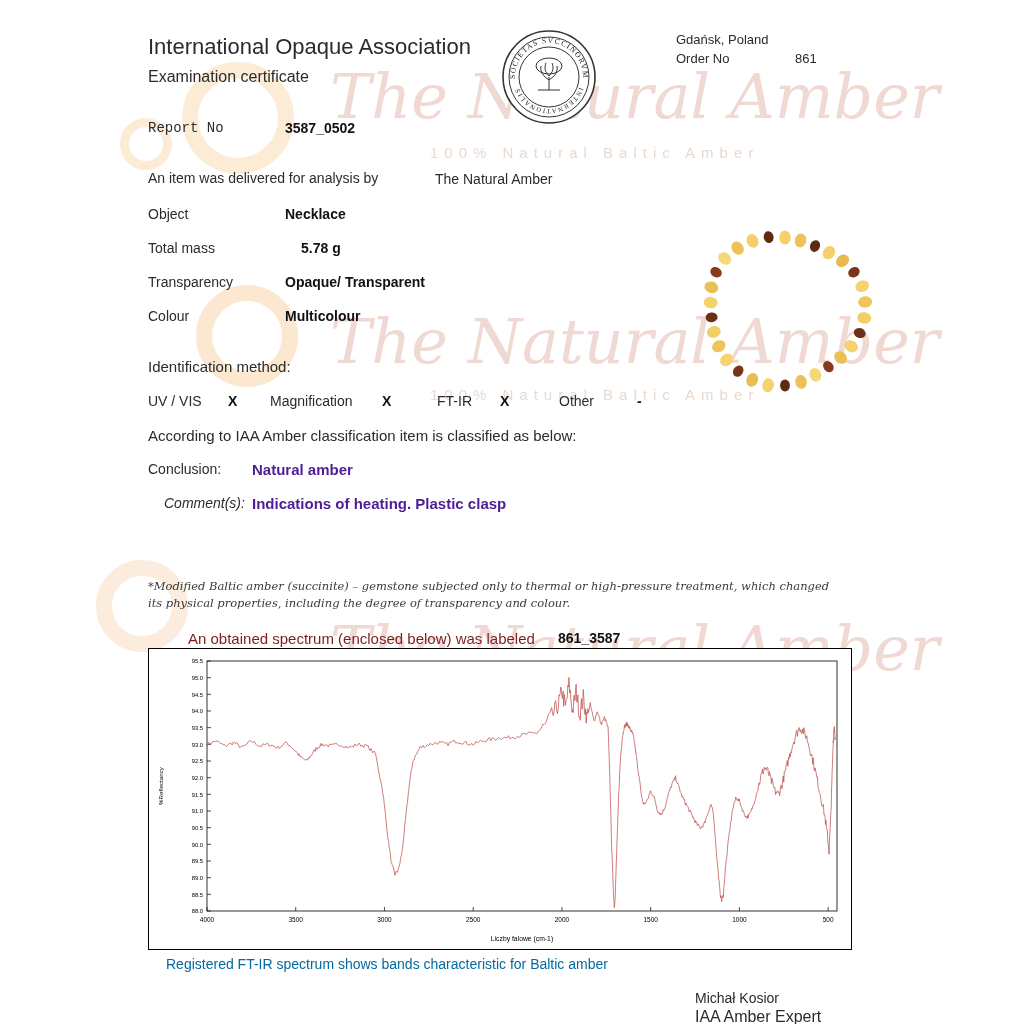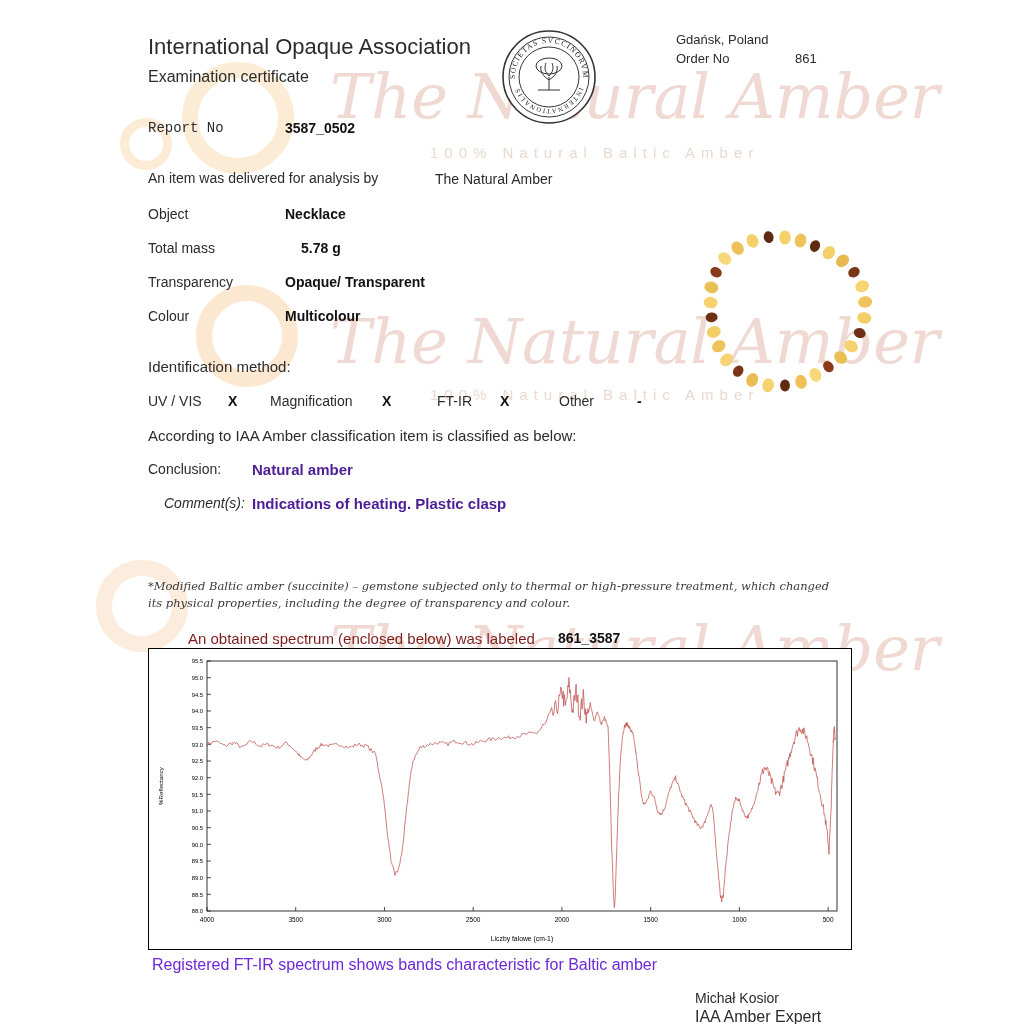--- a/index.html
+++ b/index.html
@@ -74,21 +74,21 @@
   .comm-v{left:252px;top:495px;font-size:15px;}
 
   .foot-note{position:absolute;font-family:"DejaVu Serif",serif;font-style:italic;
     font-size:11.5px;color:#3a3a3a;line-height:1.45;}
   .fn1{left:148px;top:527px;width:690px;}
   .fn2{left:148px;top:578px;width:690px;}
 
   .speclabel{position:absolute;left:148px;top:630px;font-size:15px;color:#7f1d1d;margin-left:40px;}
   .specid{position:absolute;left:558px;top:630px;font-size:14px;font-weight:bold;color:#111;}
 
-  .caption{position:absolute;left:152px;top:956px;font-size:16px;color:#6d28d9;}
+  .caption{position:absolute;left:166px;top:956px;font-size:14px;color:#0369a1;}
   .sign1{position:absolute;left:695px;top:990px;font-size:14px;color:#2b2b2b;}
   .sign2{position:absolute;left:695px;top:1008px;font-size:16px;color:#2b2b2b;}
 
   
   .necklace{position:absolute;left:690px;top:215px;width:190px;height:190px;}
 
   
   .chartbox{position:absolute;left:148px;top:648px;width:702px;height:300px;
     border:1px solid #000;background:#fff;}
   svg{display:block;}

